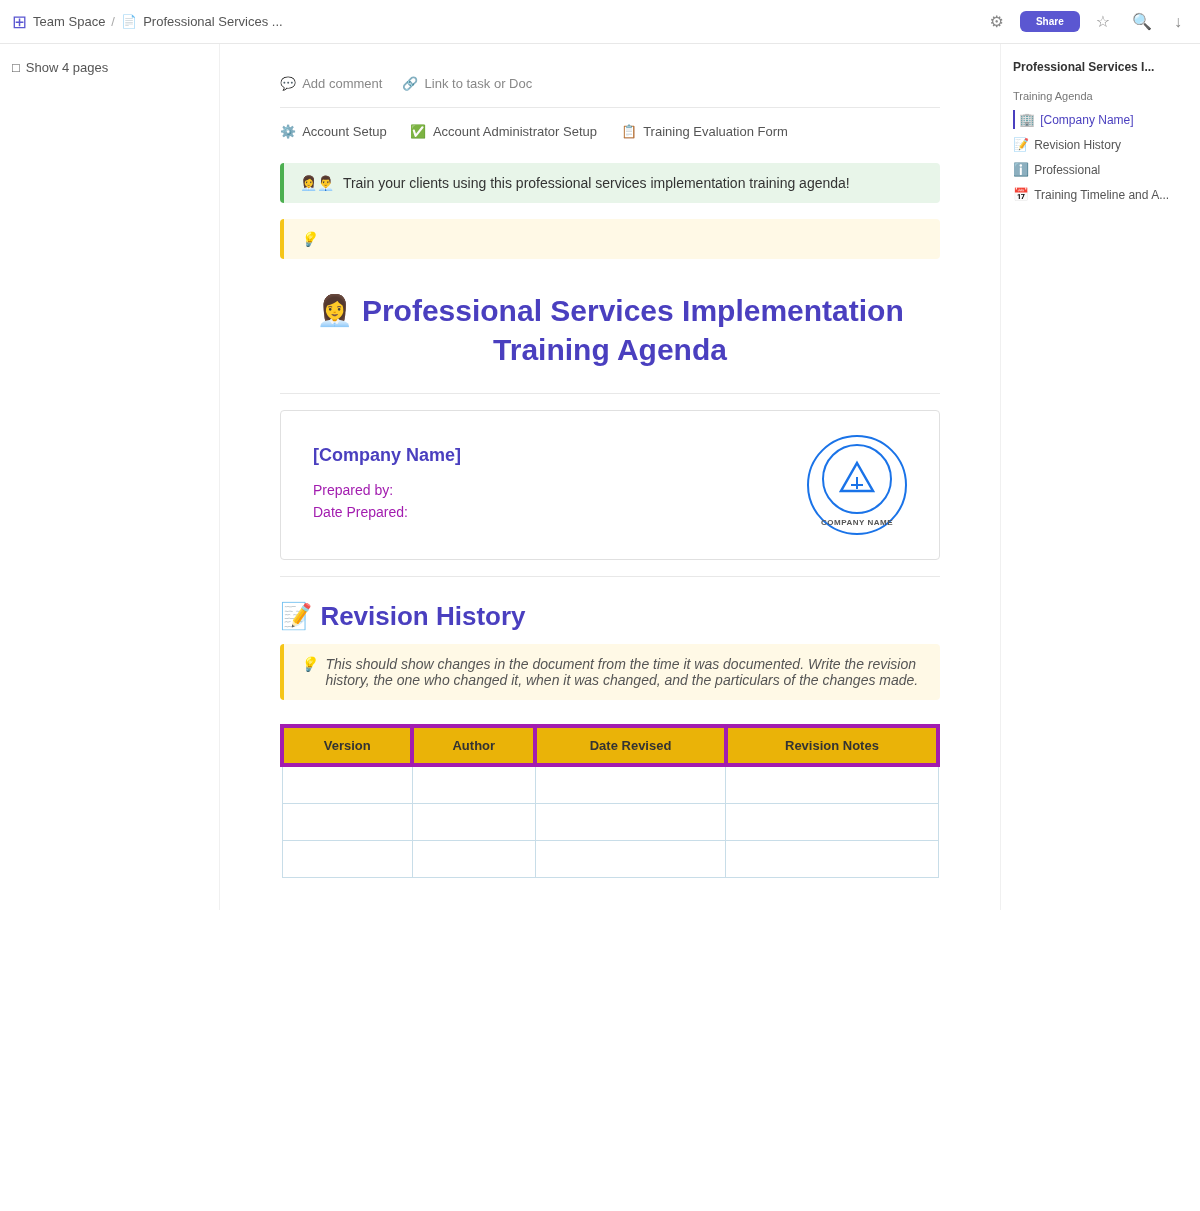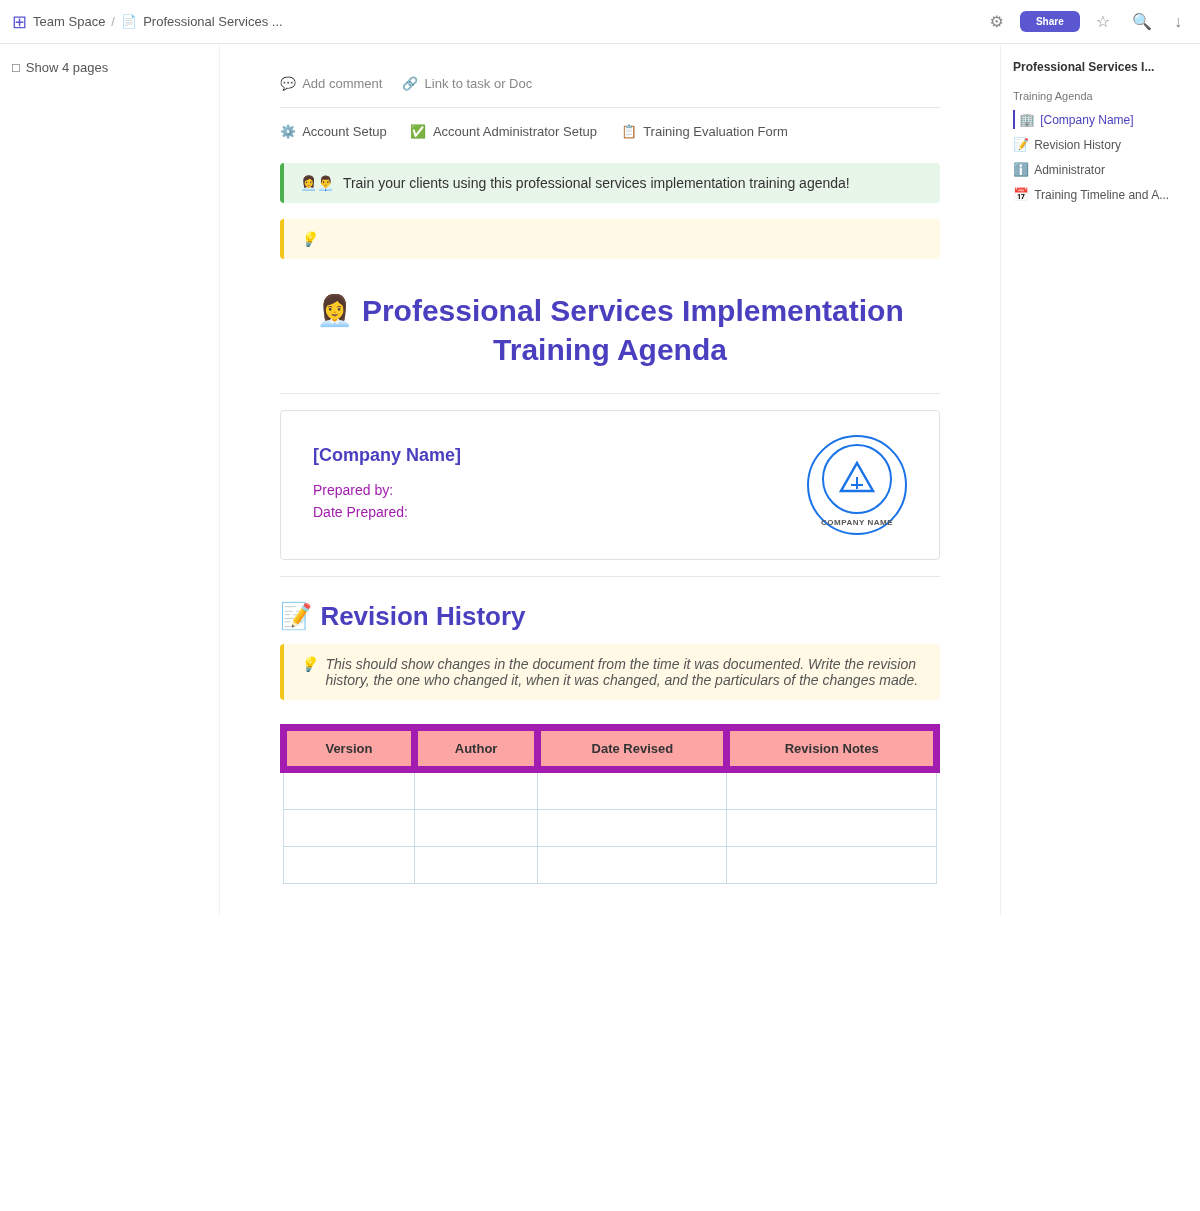--- a/index.html
+++ b/index.html
@@ -97,21 +97,21 @@
       display: flex; align-items: center; justify-content: center; position: relative;
     }
     .logo-text { font-size: 8px; color: #555; font-weight: 600; letter-spacing: 0.5px; margin-top: 4px; }
 
     
     .section-heading { font-size: 26px; font-weight: 800; color: #4a3fbf; margin: 24px 0 12px; display: flex; align-items: center; gap: 8px; }
 
     
     .revision-table { width: 100%; border-collapse: collapse; margin-top: 16px; }
     .revision-table th {
-      background: #fca5a5; border: 7px solid #a21caf; padding: 10px 12px;
+      background: #eab308; border: 4px solid #a21caf; padding: 10px 12px;
       font-size: 13px; font-weight: 700; color: #333; text-align: center;
     }
     .revision-table td {
       border: 1px solid #c8dde8; padding: 18px 12px; font-size: 13px; color: #333;
     }
 
     
     .sidebar-right-title { font-size: 12px; font-weight: 600; color: #333; margin-bottom: 16px; }
     .sidebar-right-sub { font-size: 11px; color: #777; margin-bottom: 8px; }
     .sidebar-right-item {
@@ -270,21 +270,21 @@
     <div class="sidebar-right-item active">
       <span class="sidebar-right-icon">🏢</span>
       <span>[Company Name]</span>
     </div>
     <div class="sidebar-right-item">
       <span class="sidebar-right-icon">📝</span>
       <span>Revision History</span>
     </div>
     <div class="sidebar-right-item">
       <span class="sidebar-right-icon">ℹ️</span>
-      <span>Administrator</span>
+      <span>Professional</span>
     </div>
     <div class="sidebar-right-item">
       <span class="sidebar-right-icon">📅</span>
       <span>Training Timeline and A...</span>
     </div>
   </div>
 
 </div>
 
 </body></html>

